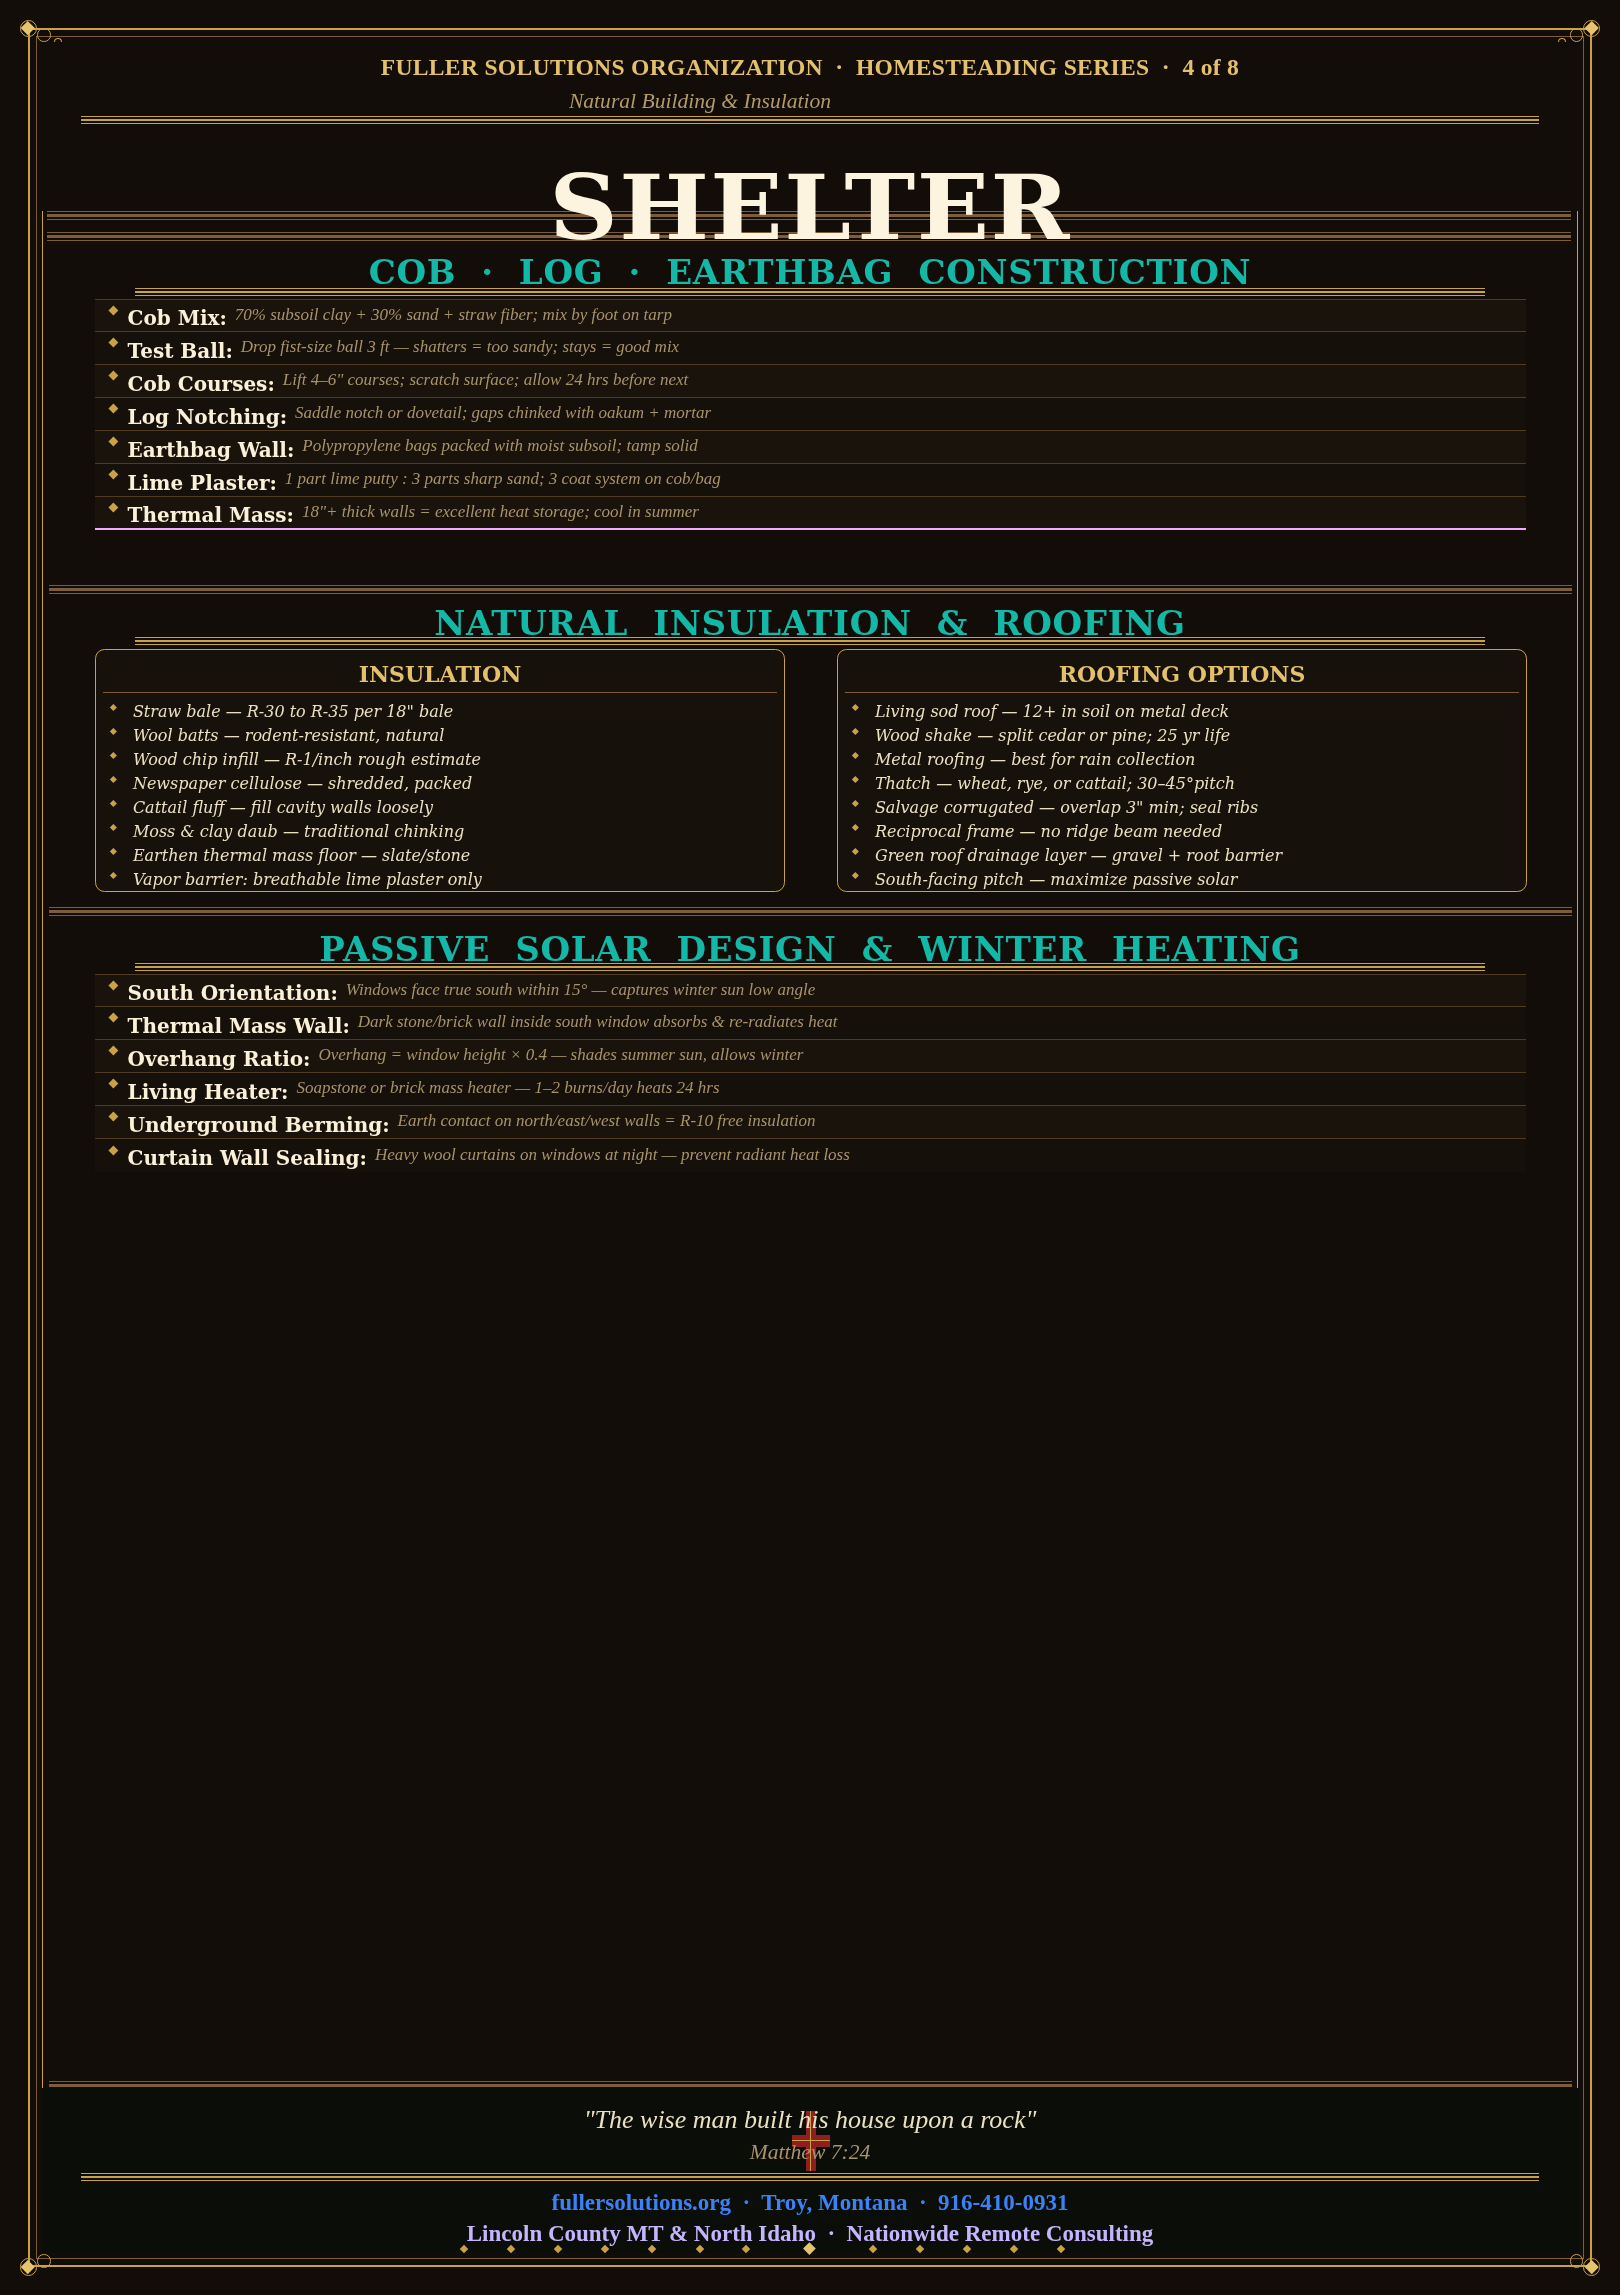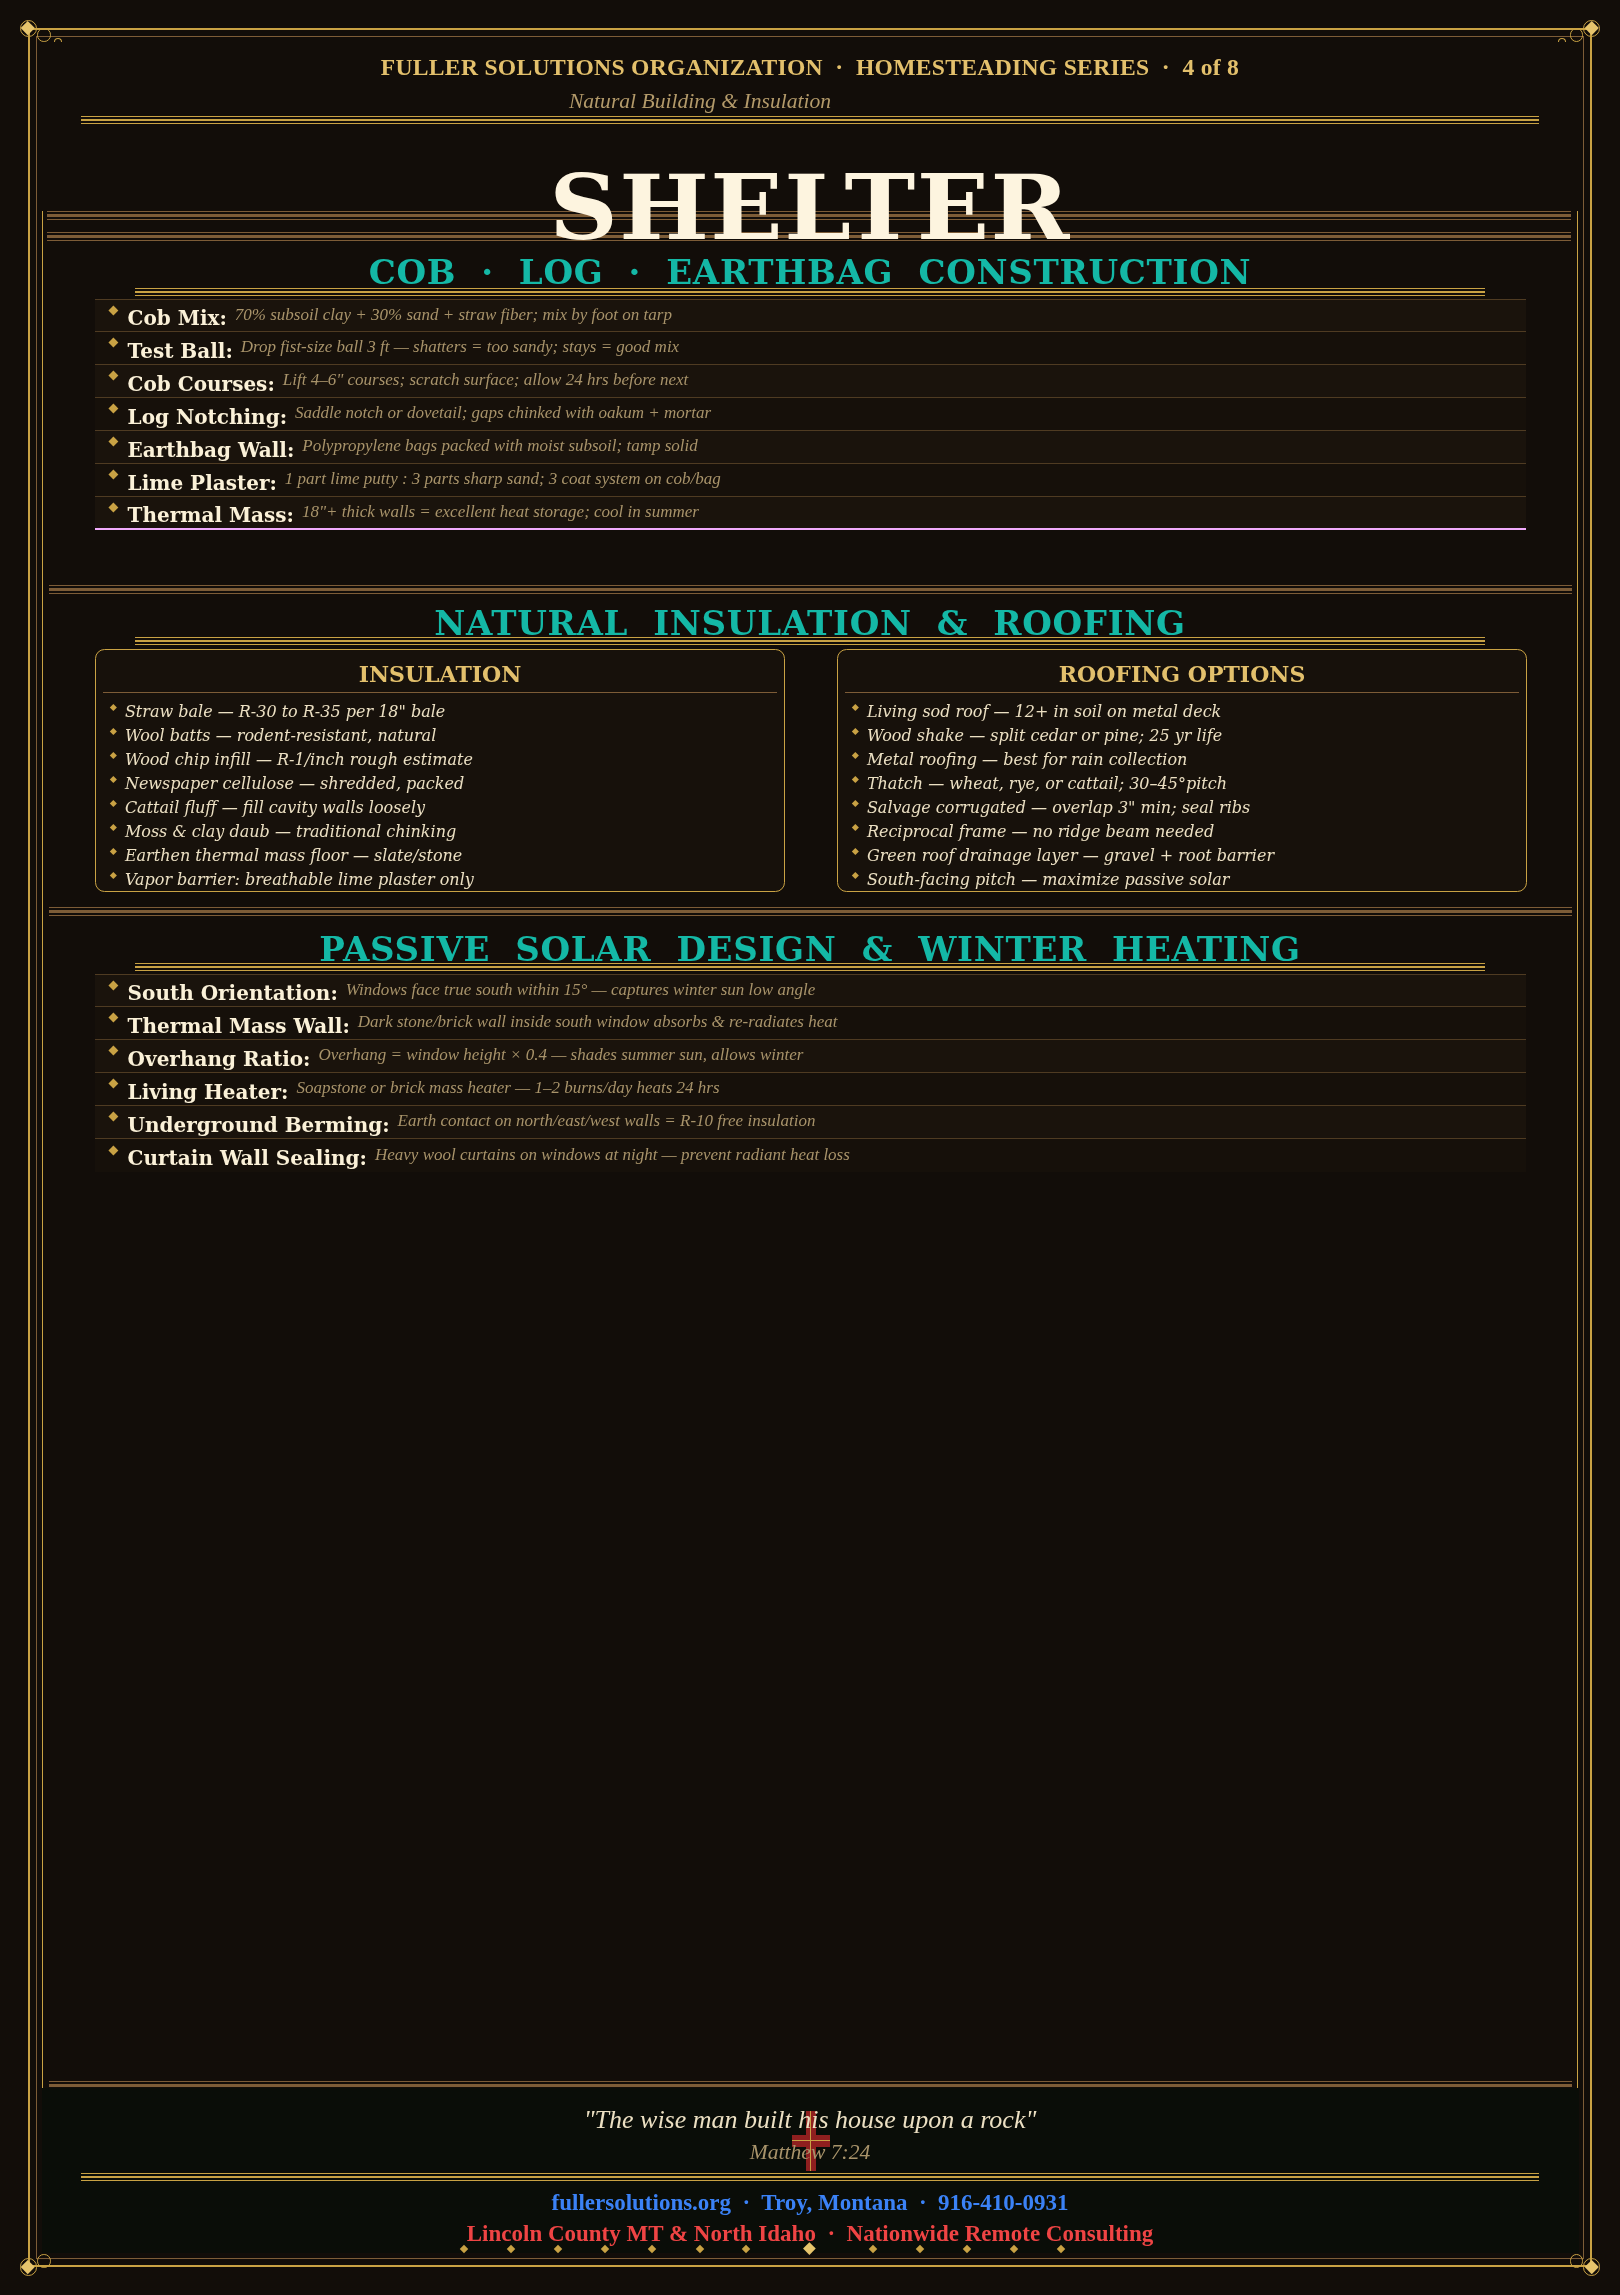--- a/index.html
+++ b/index.html
@@ -91,20 +91,21 @@
   .box-title {
     position:absolute; left:0; right:0; top:10.8px; text-align:center;
     font-family:"DejaVu Serif", serif; font-weight:bold; font-size:22px; color:#e3c06c;
   }
   .box-rule { position:absolute; left:6.8px; right:6.8px; top:42px; height:1.4px; background:#7d5c37; }
   .box-list { position:absolute; left:12px; top:49px; right:6.8px; }
   .box-item {
     height:24px; display:flex; align-items:center;
     font-family:"DejaVu Serif", serif; font-style:italic; font-size:16px; color:#ece0c3;
     white-space:nowrap;
+    gap:8px;
   }
   .box-item .bdot {
     width:4.7px; height:4.7px; background:#c9a244; transform:rotate(45deg);
     margin-right:9.5px; position:relative; top:-4px; flex:none; margin-left:2.7px;
   }
 
   
   .footer-band { position:absolute; left:42px; width:1537px; top:2088px; height:165px; background:#0a0d08; }
   .quote {
     position:absolute; left:0; width:1620px; top:2105px; text-align:center;
@@ -117,21 +118,21 @@
   .cross-v { position:absolute; left:806px; top:2111px; width:9.5px; height:60px; background:#8f1f1f; }
   .cross-h { position:absolute; left:792px; top:2135px; width:38px; height:12px; background:#8f1f1f; }
   .cross-gv { position:absolute; left:810px; top:2111px; width:1.4px; height:60px; background:#c9a244; }
   .cross-gh { position:absolute; left:792px; top:2140px; width:38px; height:1.4px; background:#c9a244; }
   .contact1 {
     position:absolute; left:0; width:1620px; top:2190px; text-align:center;
     font-family:"Liberation Serif", serif; font-weight:bold; font-size:23px; color:#3b82f6; white-space:pre;
   }
   .contact2 {
     position:absolute; left:0; width:1620px; top:2221px; text-align:center;
-    font-family:"Liberation Serif", serif; font-weight:bold; font-size:23px; color:#ef4444; white-space:pre;
+    font-family:"Liberation Serif", serif; font-weight:bold; font-size:23px; color:#c4b5fd; white-space:pre;
   }
   .fdiamond { position:absolute; width:6px; height:6px; background:#c9a244; transform:rotate(45deg); top:2246px; }
   .fdiamond.big { width:8.8px; height:8.8px; background:#e6c46c; top:2244px; }
 </style>
 </head>
 <body>
 
 <div>
   <div class="frame-outer-h" style="left:28px; right:28px; top:28px;"></div>
   <div class="frame-outer-h" style="left:28px; right:28px; top:2265px;"></div>

